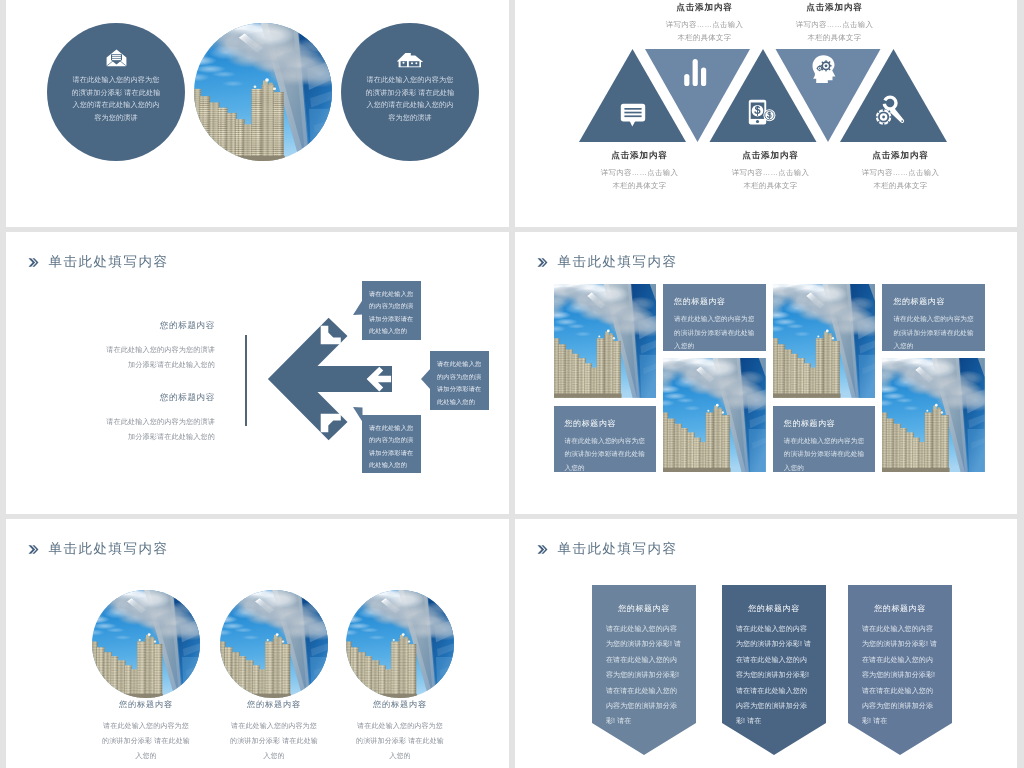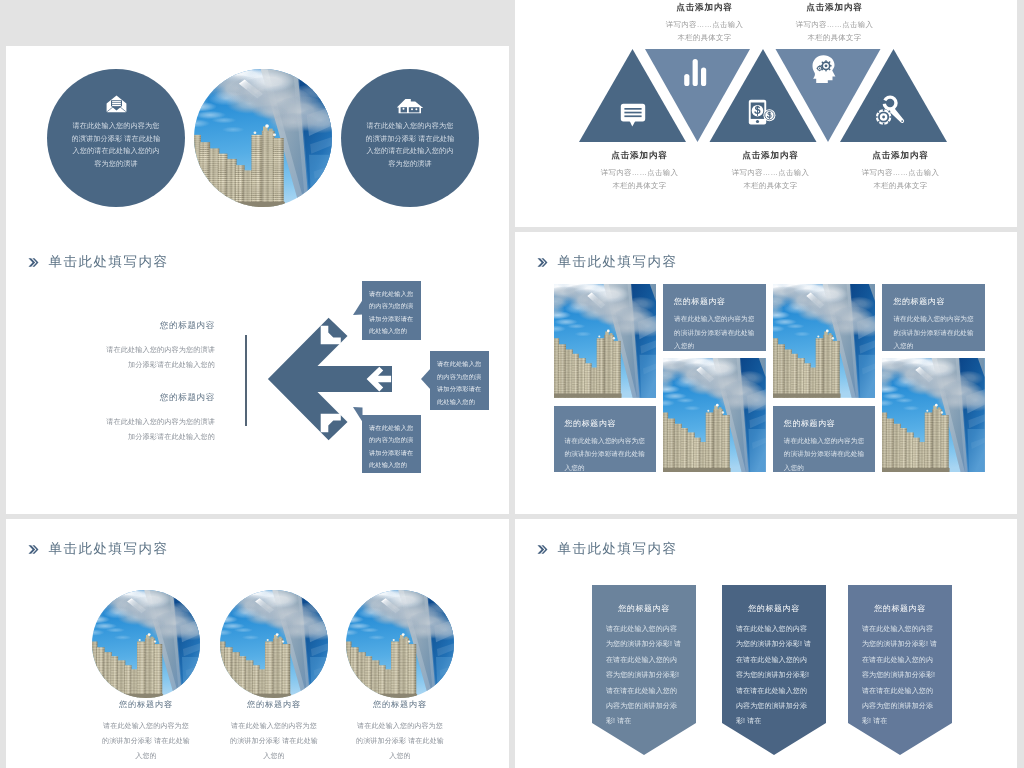--- a/index.html
+++ b/index.html
@@ -1,21 +1,21 @@
 <!DOCTYPE html>
 <html><head>
 <meta charset="utf-8">
 <style>
   html,body{margin:0;padding:0;}
   body{width:1024px;height:768px;background:#e3e3e3;
        font-family:"Liberation Sans",sans-serif;overflow:hidden;
        -webkit-font-smoothing:antialiased;}
   .page{position:absolute;left:0;top:0;width:1024px;height:768px;}
   .slide{position:absolute;background:#ffffff;overflow:hidden;}
-  .s1{left:6px;top:0;width:503px;height:227px;margin-top:46px;}
+  .s1{left:6px;top:0;width:503px;height:227px;}
   .s2{left:515px;top:0;width:502px;height:227px;}
   .s3{left:6px;top:232px;width:503px;height:282px;}
   .s4{left:515px;top:232px;width:502px;height:282px;}
   .s5{left:6px;top:519px;width:503px;height:249px;}
   .s6{left:515px;top:519px;width:502px;height:249px;}
 
   
   .head{position:absolute;display:flex;align-items:center;}
   .head .chev{width:12.5px;height:11px;margin-right:8px;flex:none;}
   .head .htxt{font-size:13.5px;color:#5a7184;letter-spacing:1.5px;

